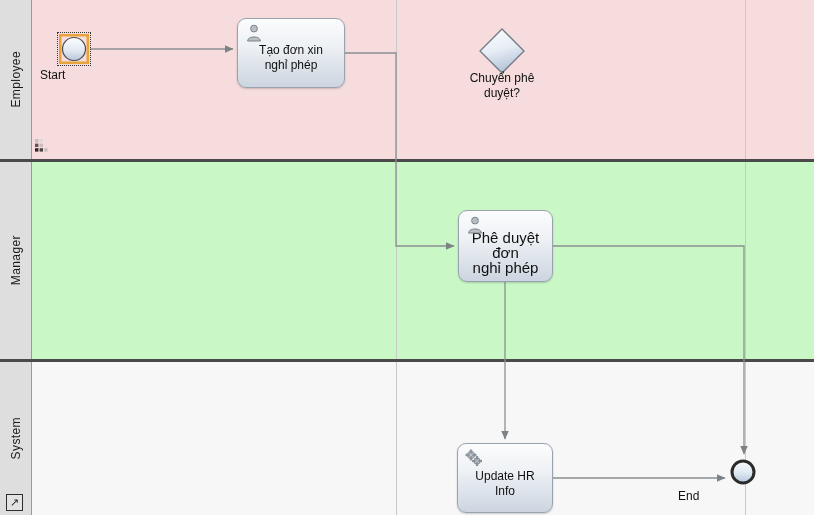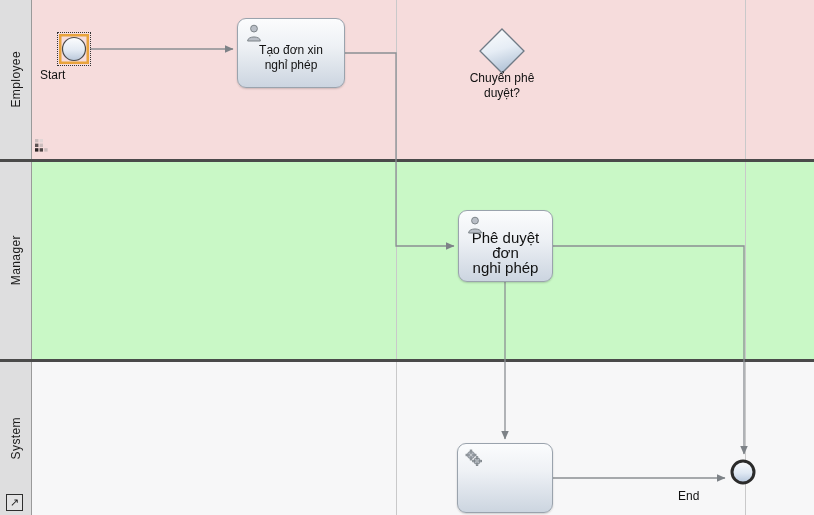--- a/index.html
+++ b/index.html
@@ -258,20 +258,22 @@
         <rect x="1" y="5.2" width="2.2" height="1.6"></rect>
         <rect x="8.8" y="5.2" width="2.2" height="1.6"></rect>
         <circle cx="12" cy="12" r="3.2"></circle>
         <circle cx="12" cy="12" r="1.2" fill="#eef1f5"></circle>
         <rect x="11.3" y="7.6" width="1.5" height="2"></rect>
         <rect x="11.3" y="14.6" width="1.5" height="2"></rect>
         <rect x="7.6" y="11.3" width="2" height="1.5"></rect>
         <rect x="14.6" y="11.3" width="2" height="1.5"></rect>
       </g>
     </svg>
+    <div class="task-label" style="margin-top:12px;">Update HR
+Info</div>
   </div>
 
   <div class="event" style="left:729px;top:458px;width:28px;height:28px;">
     <svg width="28" height="28" viewBox="0 0 28 28">
       <defs>
         <linearGradient id="gradEnd" x1="0" y1="0" x2="0" y2="1">
           <stop offset="0%" stop-color="#fbfcfe"></stop>
           <stop offset="55%" stop-color="#dfe8f3"></stop>
           <stop offset="100%" stop-color="#b3c4da"></stop>
         </linearGradient>

